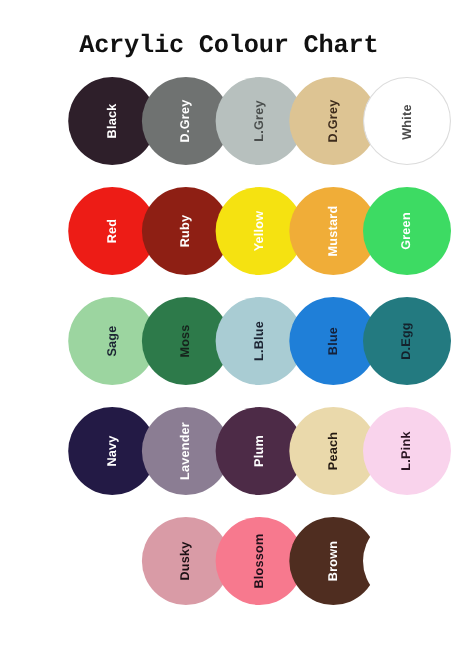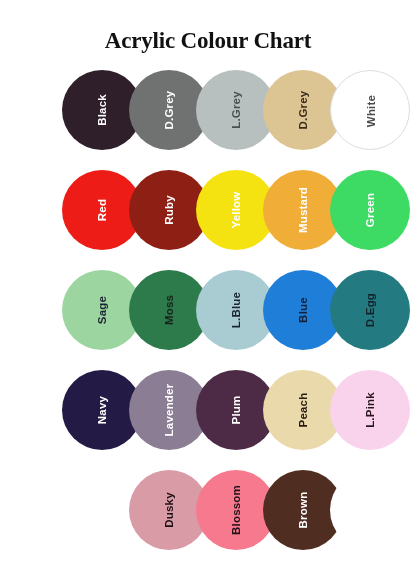--- a/index.html
+++ b/index.html
@@ -27,21 +27,21 @@
   #page-title {
     position: absolute;
     top: 28px;
     left: 0;
     width: 416px;
     text-align: center;
     font-size: 23px;
     font-weight: bold;
     letter-spacing: -0.2px;
     color: #111111;
-    font-family: Liberation Serif, serif;
+    font-family: Liberation Mono, monospace;
   }
 
   #swatch-grid {
     position: absolute;
     top: 70px;
     left: 0;
     width: 416px;
   }
 
   .swatch-row {

